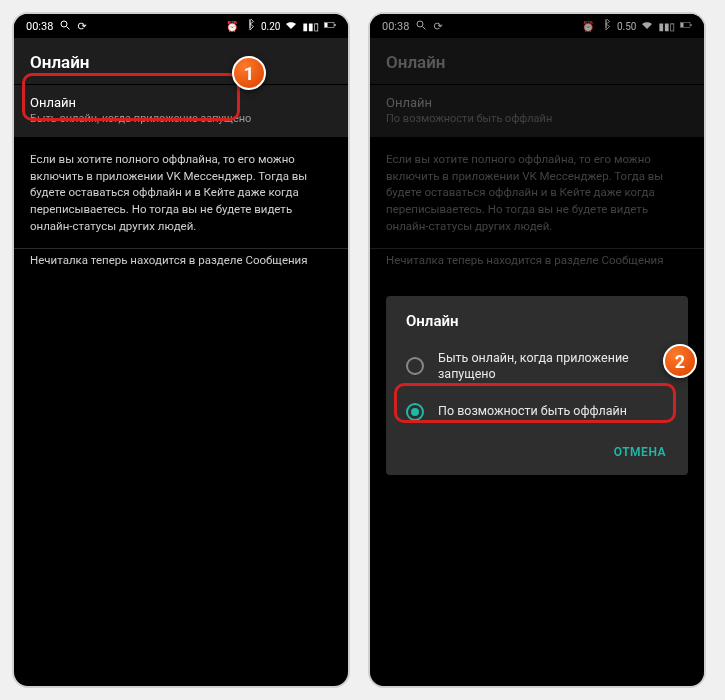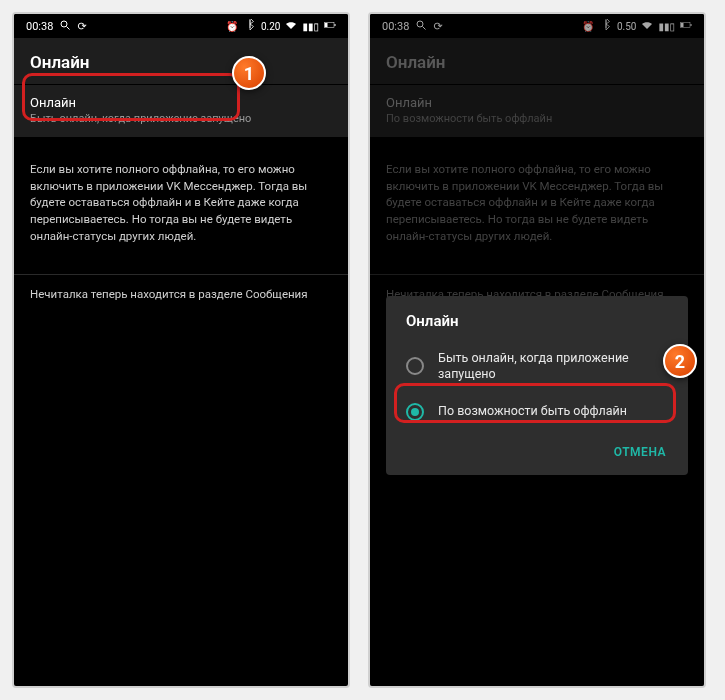--- a/index.html
+++ b/index.html
@@ -10,21 +10,21 @@
       gap: 18px;
       padding: 12px;
       width: 725px;
       height: 700px;
     }
     .phone {
       width: 338px;
       height: 676px;
       background: #000;
       border: 2px solid #d0d0d0;
-      border-radius: 4px;
+      border-radius: 16px;
       position: relative;
       overflow: hidden;
     }
     .status-bar {
       height: 24px;
       background: #000;
       color: #fff;
       display: flex;
       justify-content: space-between;
       align-items: center;
@@ -55,32 +55,31 @@
       font-size: 13px;
       margin-bottom: 2px;
     }
     .setting-sub {
       color: #9a9a9a;
       font-size: 11px;
     }
     .dim .setting-title { color: #888; }
     .dim .setting-sub { color: #666; }
     .info-block {
-      padding: 24px 16px;
+      padding: 14px 16px;
       color: #d0d0d0;
       font-size: 11.5px;
       line-height: 1.45;
     }
     .dim .info-block { color: #666; }
     .divider-text {
-      padding: 12px 16px;
+      padding: 4px 16px;
       color: #d0d0d0;
       font-size: 11.5px;
       border-top: 1px solid #2a2a2a;
-      margin-top: 6px;
     }
     .dim .divider-text { color: #666; }
     .highlight-box {
       position: absolute;
       border: 3px solid #d32020;
       border-radius: 10px;
       pointer-events: none;
     }
     .marker {
       position: absolute;

